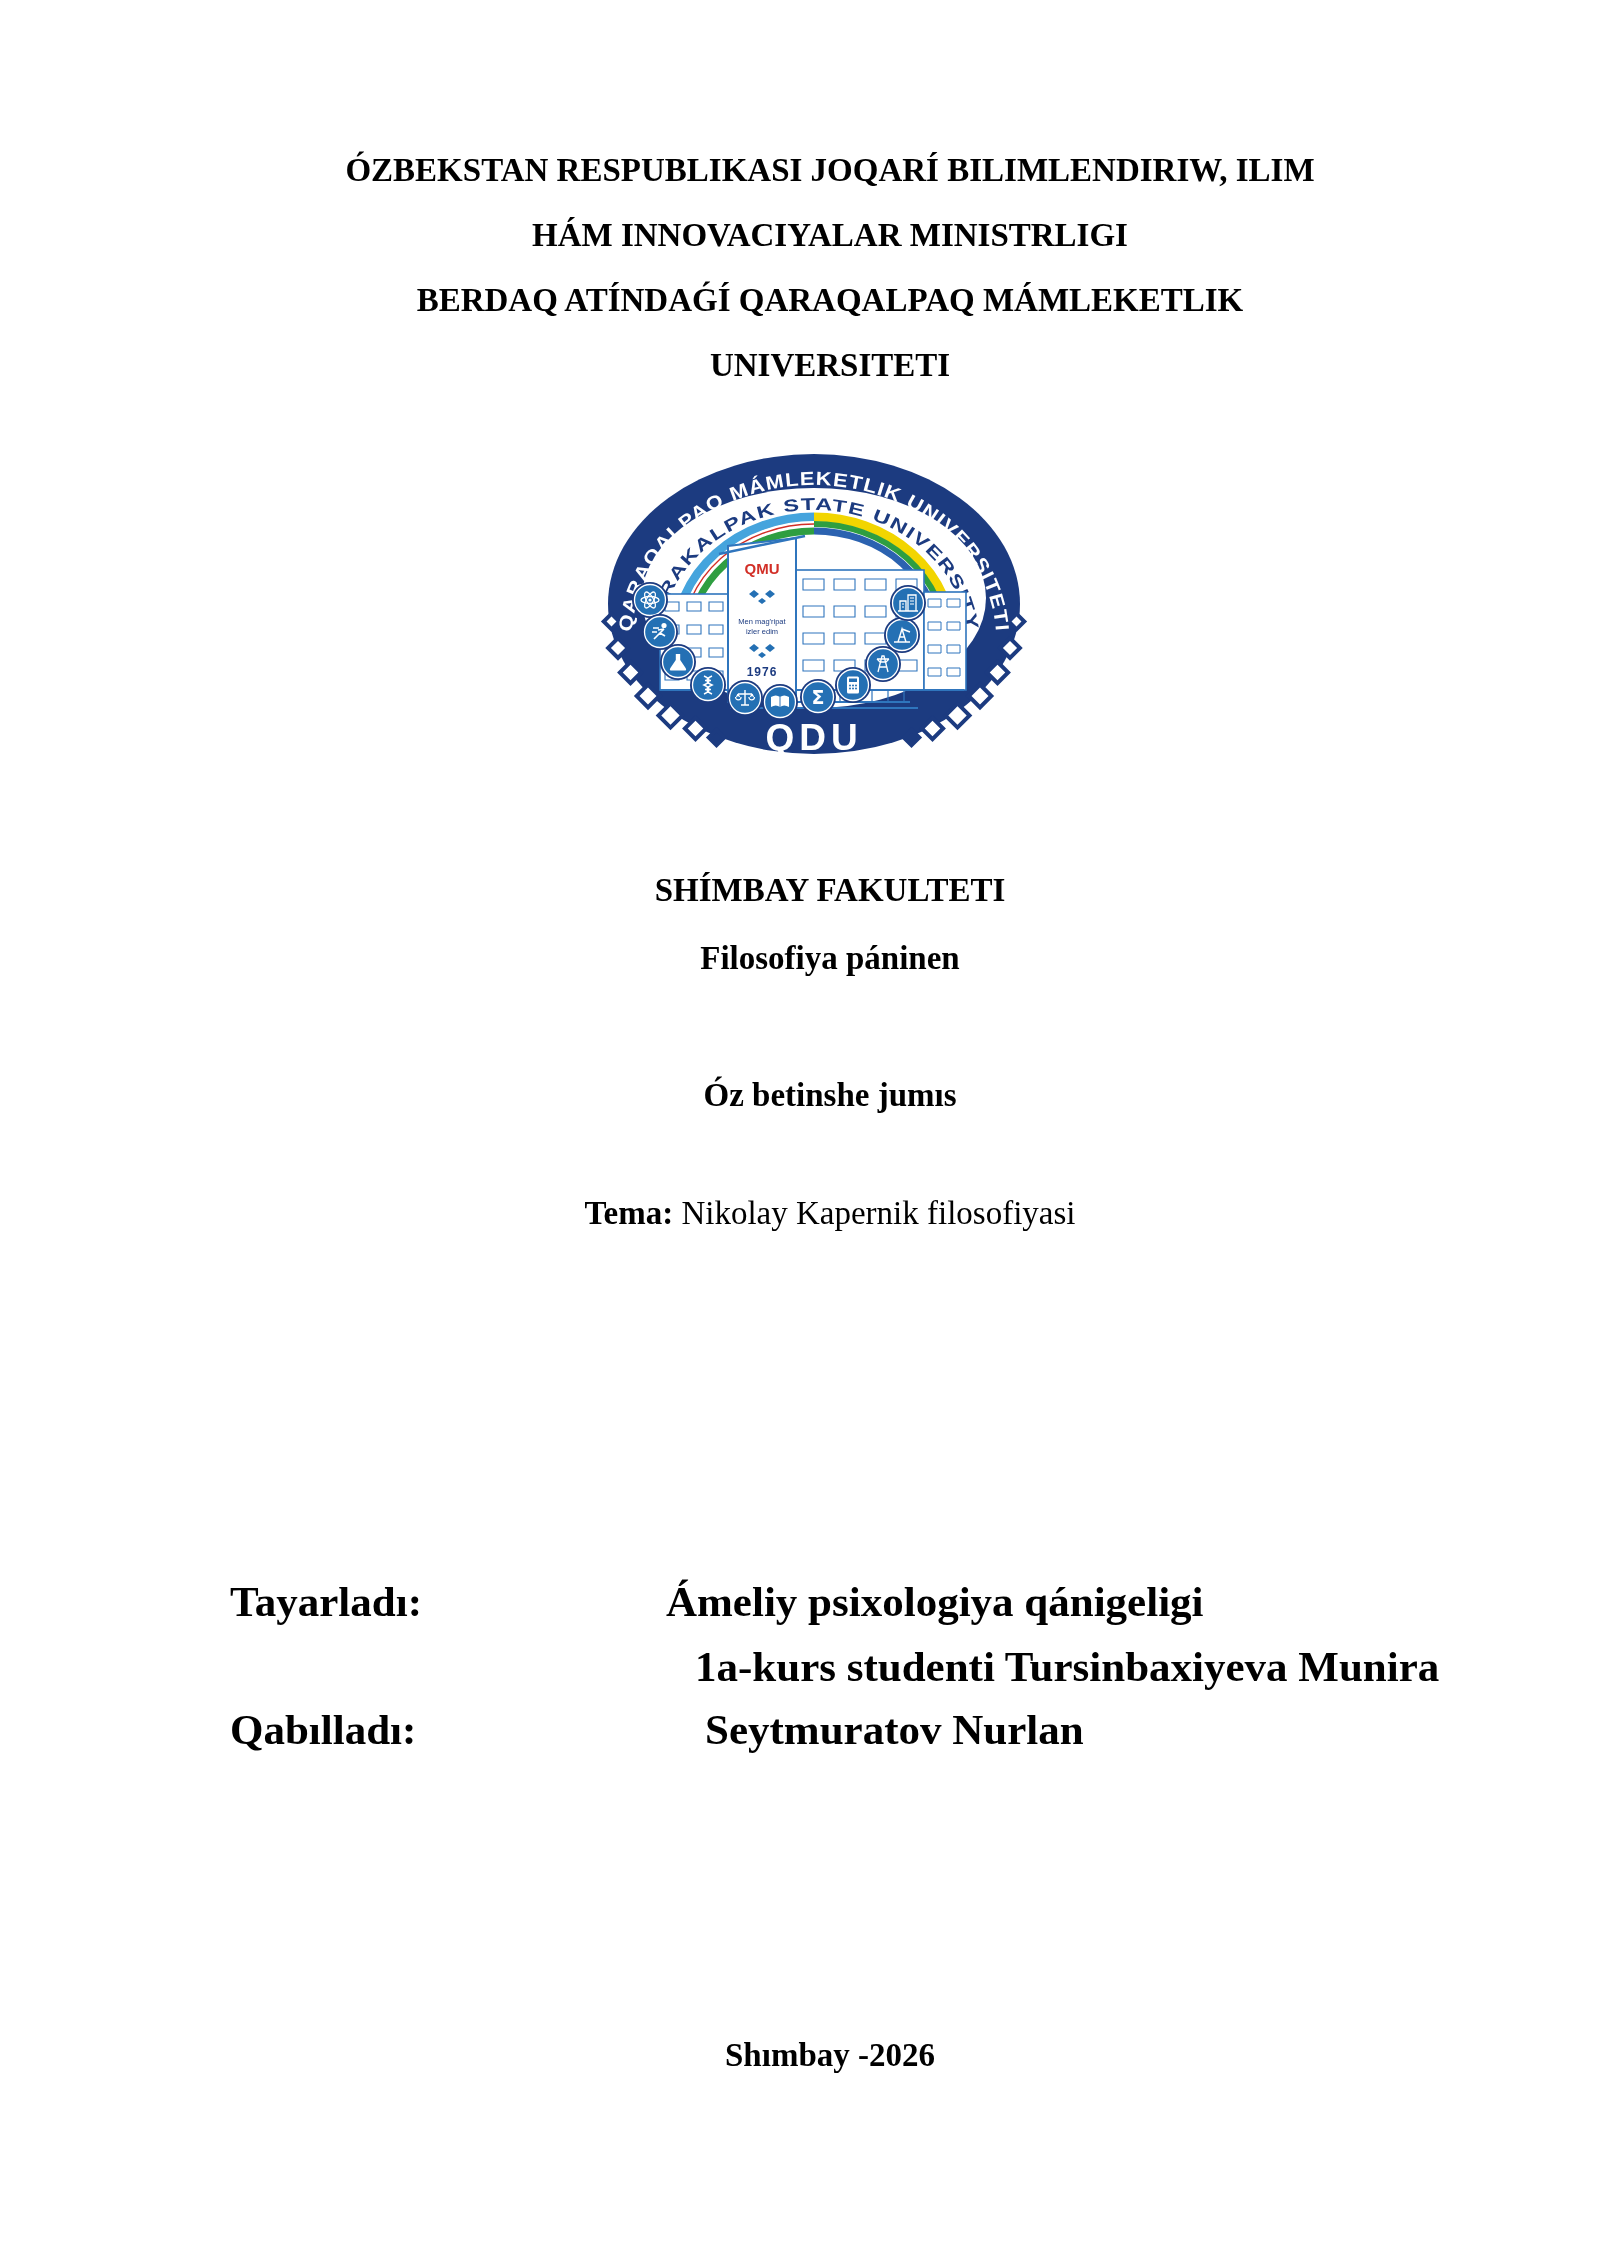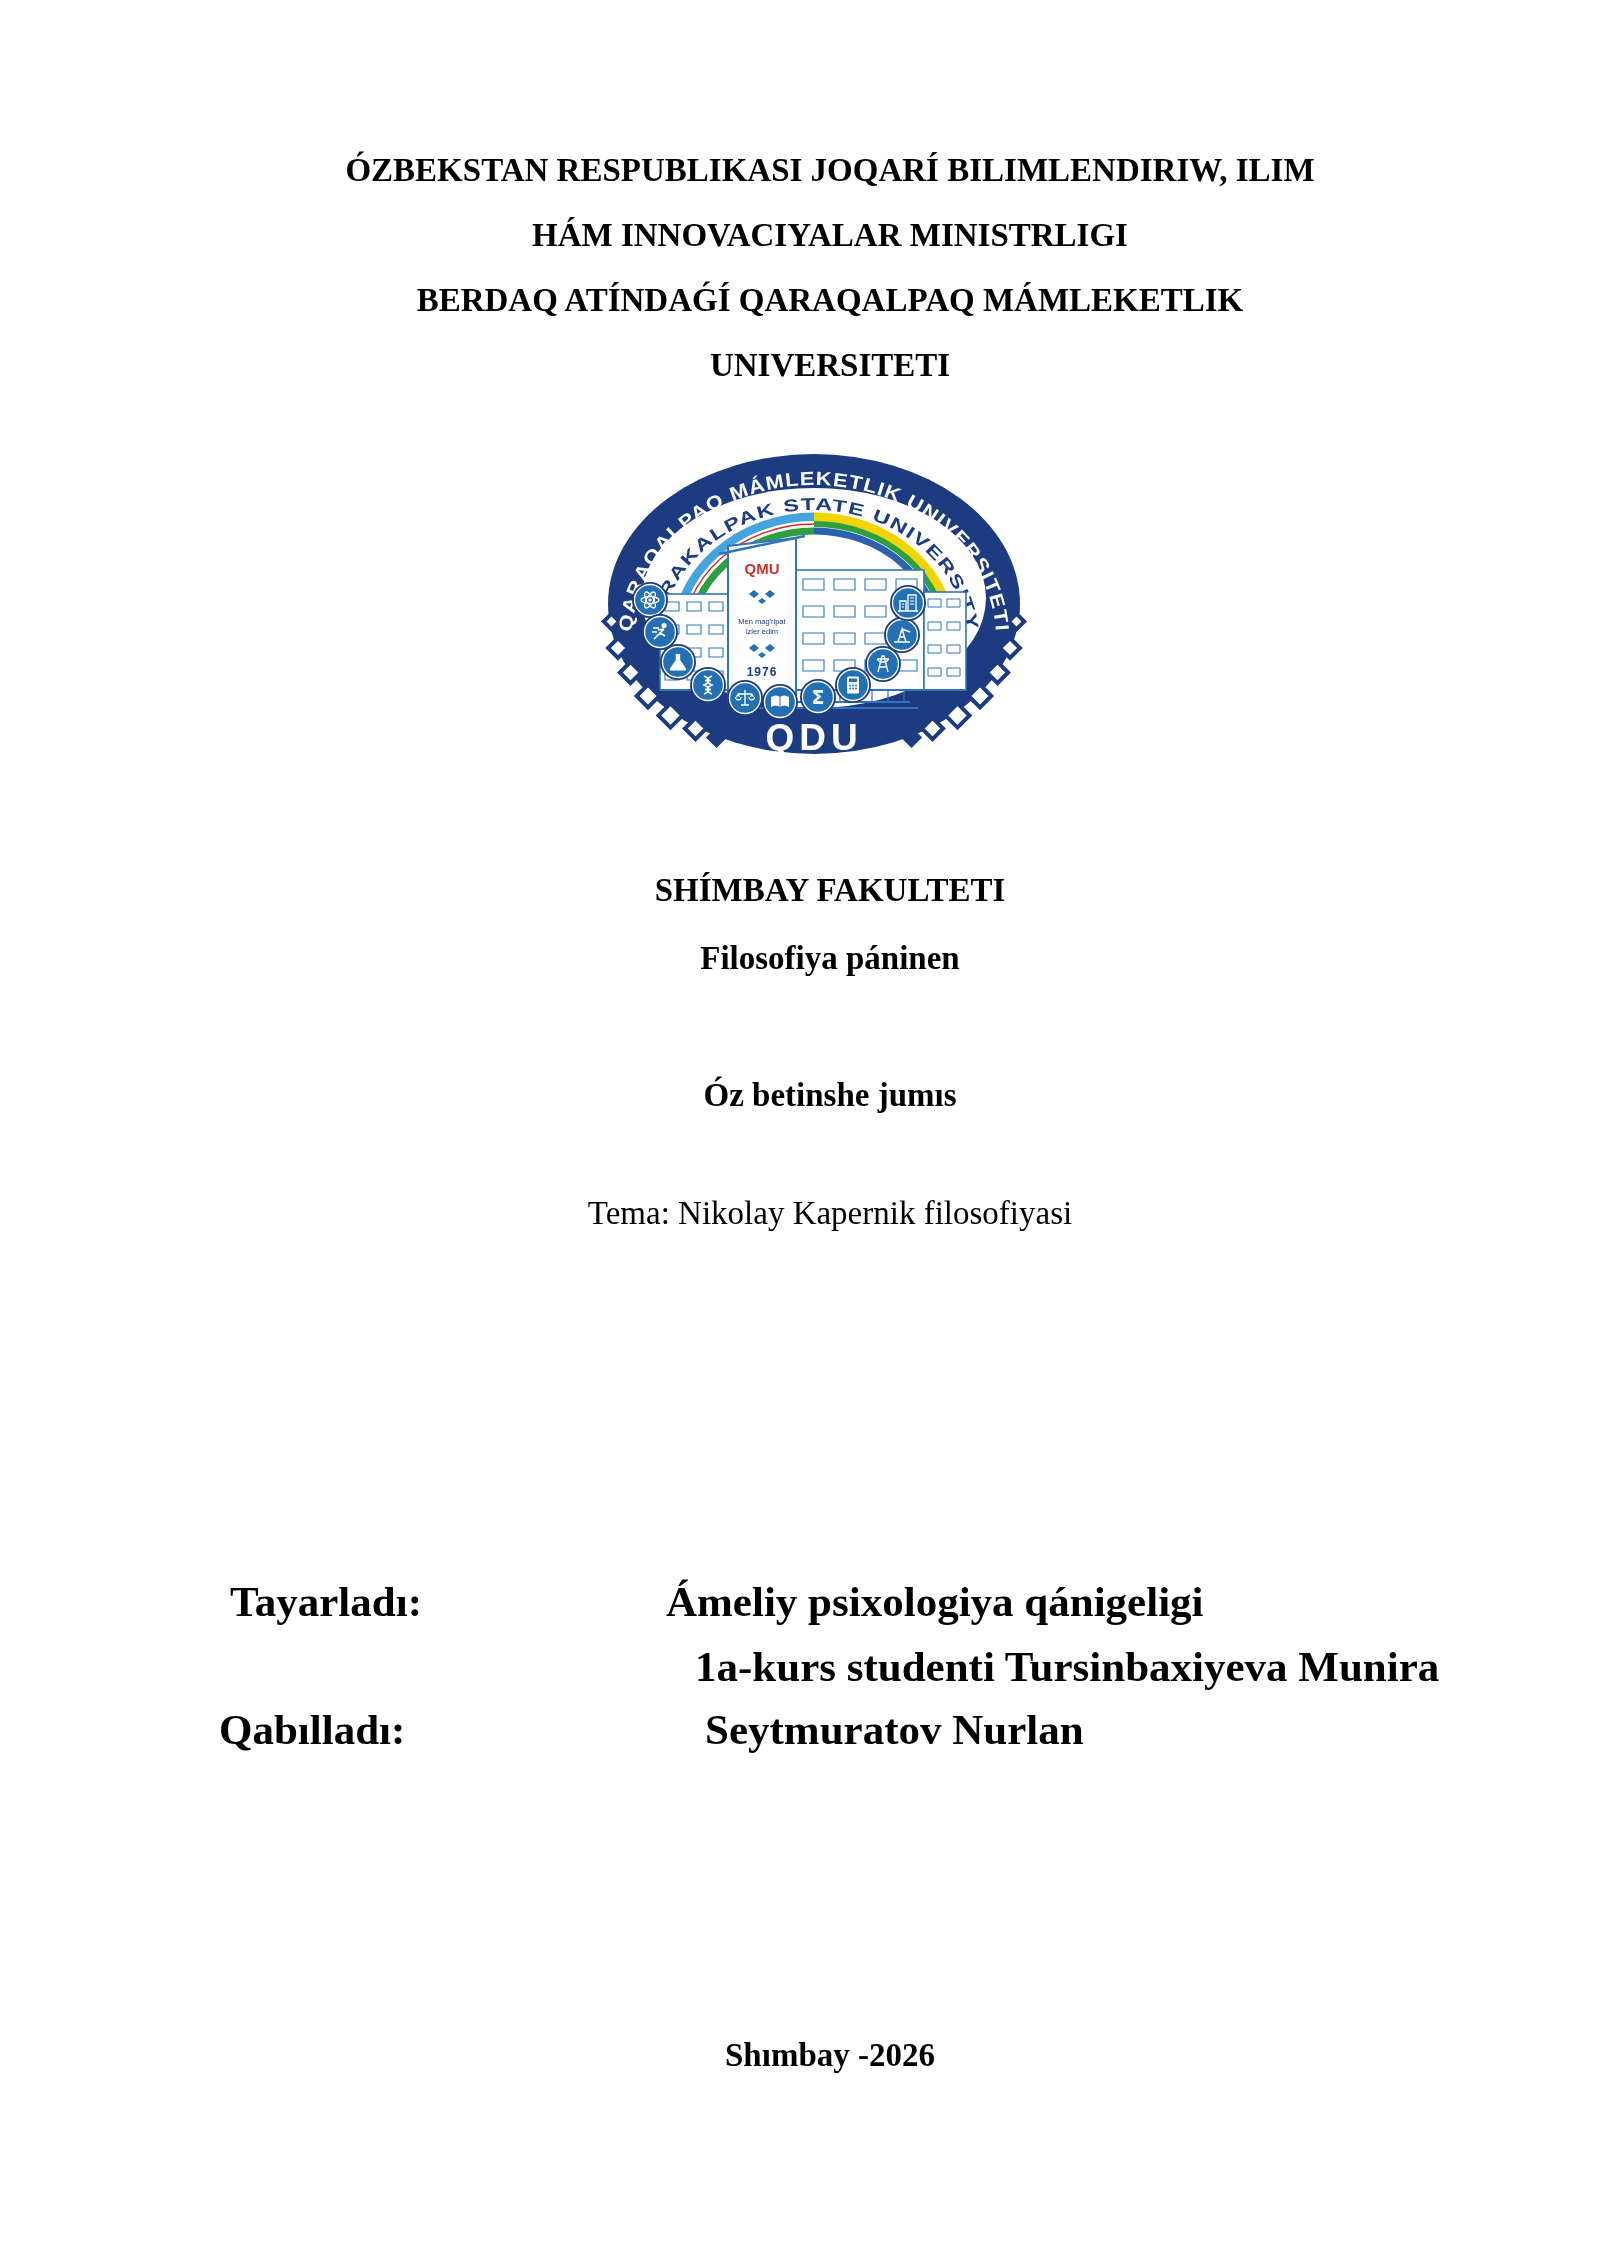--- a/index.html
+++ b/index.html
@@ -6,35 +6,35 @@
   body{
     width:1600px;height:2262px;background:#ffffff;position:relative;
     font-family:"Liberation Serif","DejaVu Serif",serif;color:#000;
     overflow:hidden;
   }
   .abs{position:absolute;}
   .centerband{left:50px;width:1560px;text-align:center;}
   .hline{display:block;height:65px;line-height:65px;font-weight:bold;font-size:33px;white-space:nowrap;}
   .cline{height:44px;line-height:44px;font-weight:bold;font-size:33px;white-space:nowrap;}
   .tema-line{font-size:33px;height:44px;line-height:44px;white-space:nowrap;}
-  .tema-label{font-weight:normal;}
+  .tema-label{font-weight:bold;}
   .tema-value{font-weight:normal;text-align:center;}
   .credit{height:44px;line-height:44px;font-weight:bold;font-size:43px;white-space:nowrap;}
 
   #header-block{top:138px;}
   #faculty-line{top:868px;}
   #course-line{top:936px;}
   #worktype-line{top:1073px;}
   #tema-line{top:1191px;}
   #footer-line{top:2033px;}
 
   #credit-label-1{top:1580px;left:230px;}
   #credit-value-1{top:1580px;left:666px;}
   #credit-value-2{top:1645px;left:695px;}
-  #credit-label-2{top:1708px;left:219px;}
+  #credit-label-2{top:1708px;left:230px;}
   #credit-value-3{top:1708px;left:705px;}
 
   #logo-wrap{top:452px;left:598px;width:432px;height:313px;}
 
   
   .f-navy{fill:var(--navy);}
   .f-white{fill:#fff;}
   .f-mblue{fill:var(--icon_blue);}
   .s-blue{stroke:var(--building_blue);fill:none;}
   .s-blue-f{stroke:var(--building_blue);fill:#fff;}

